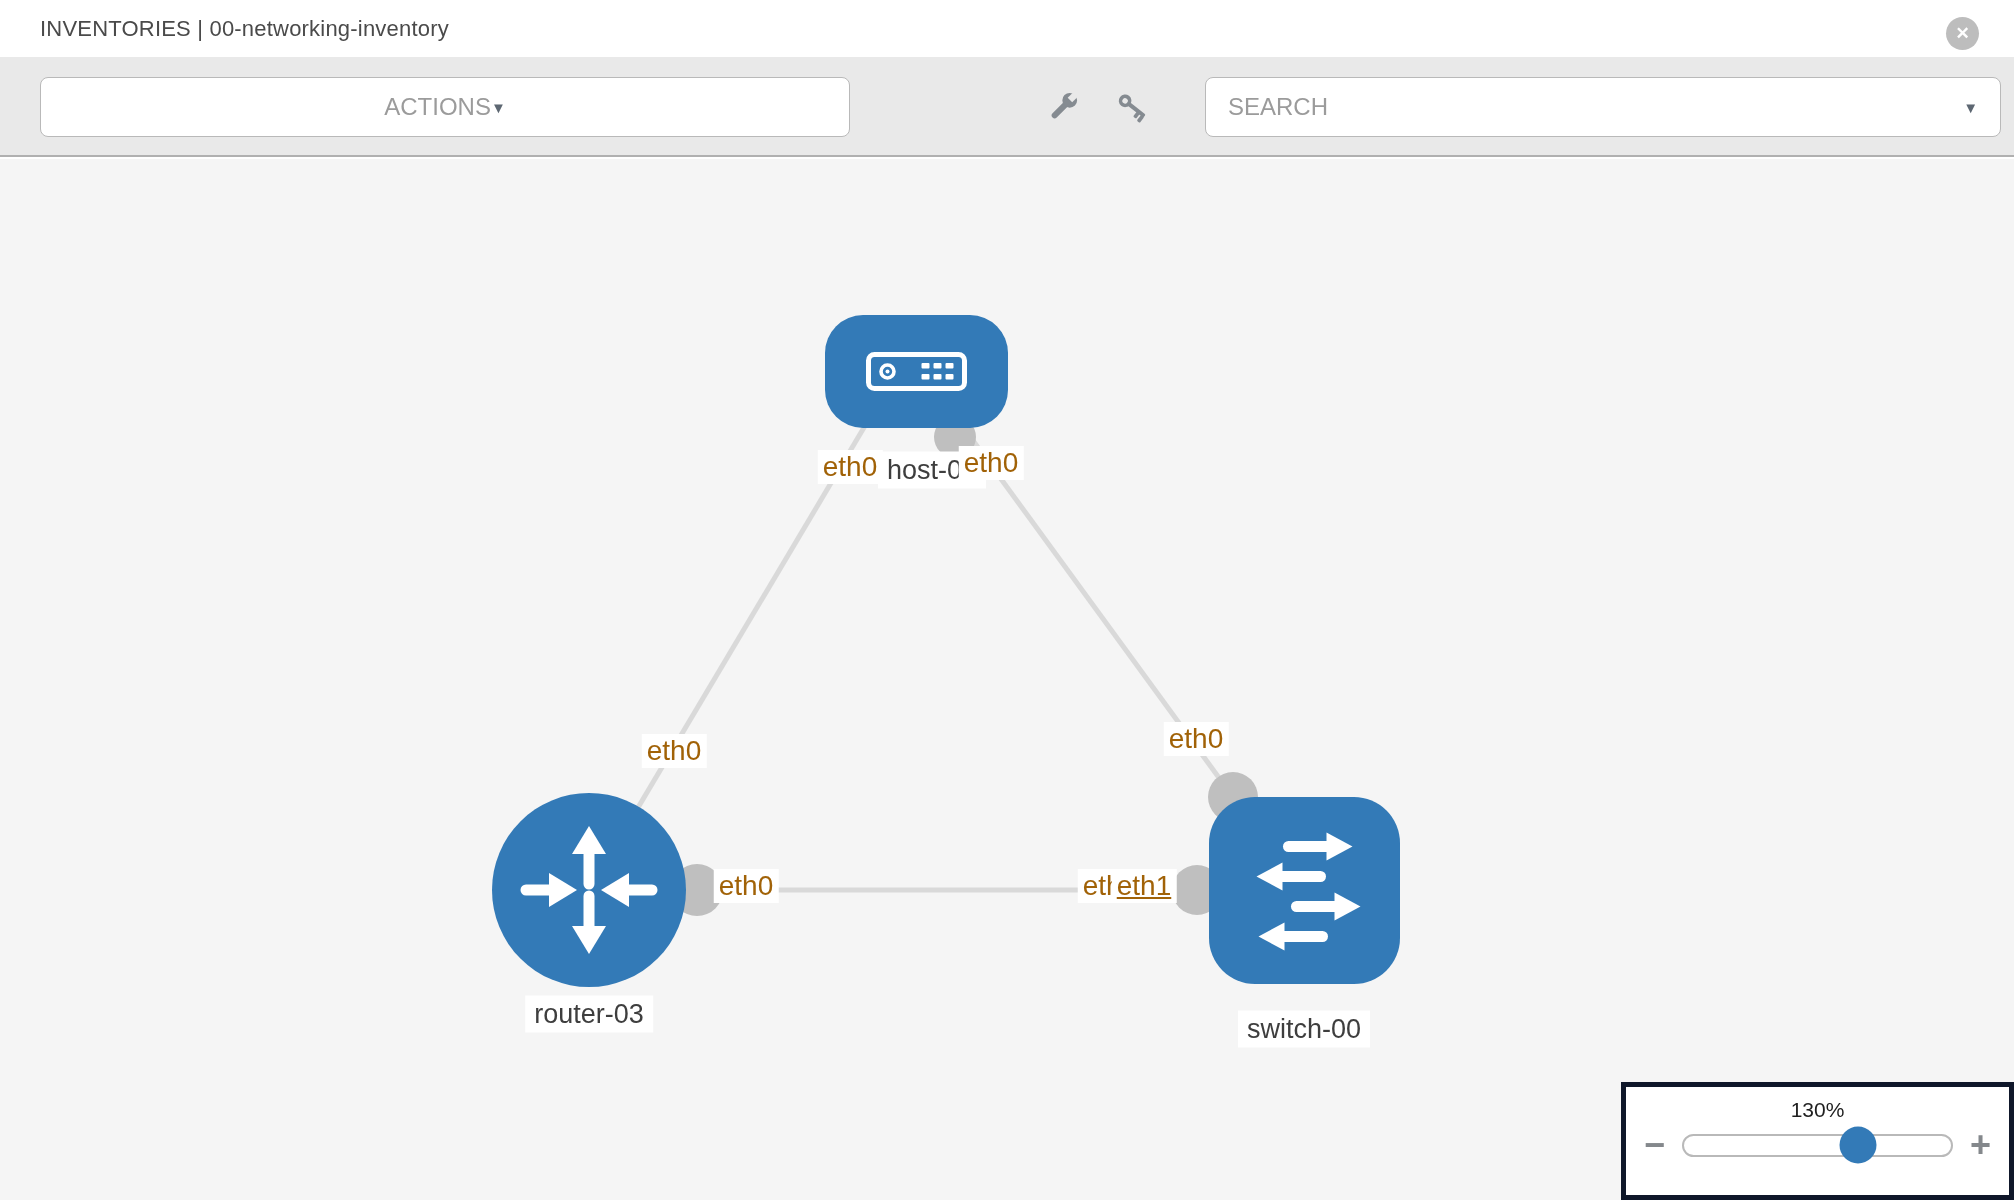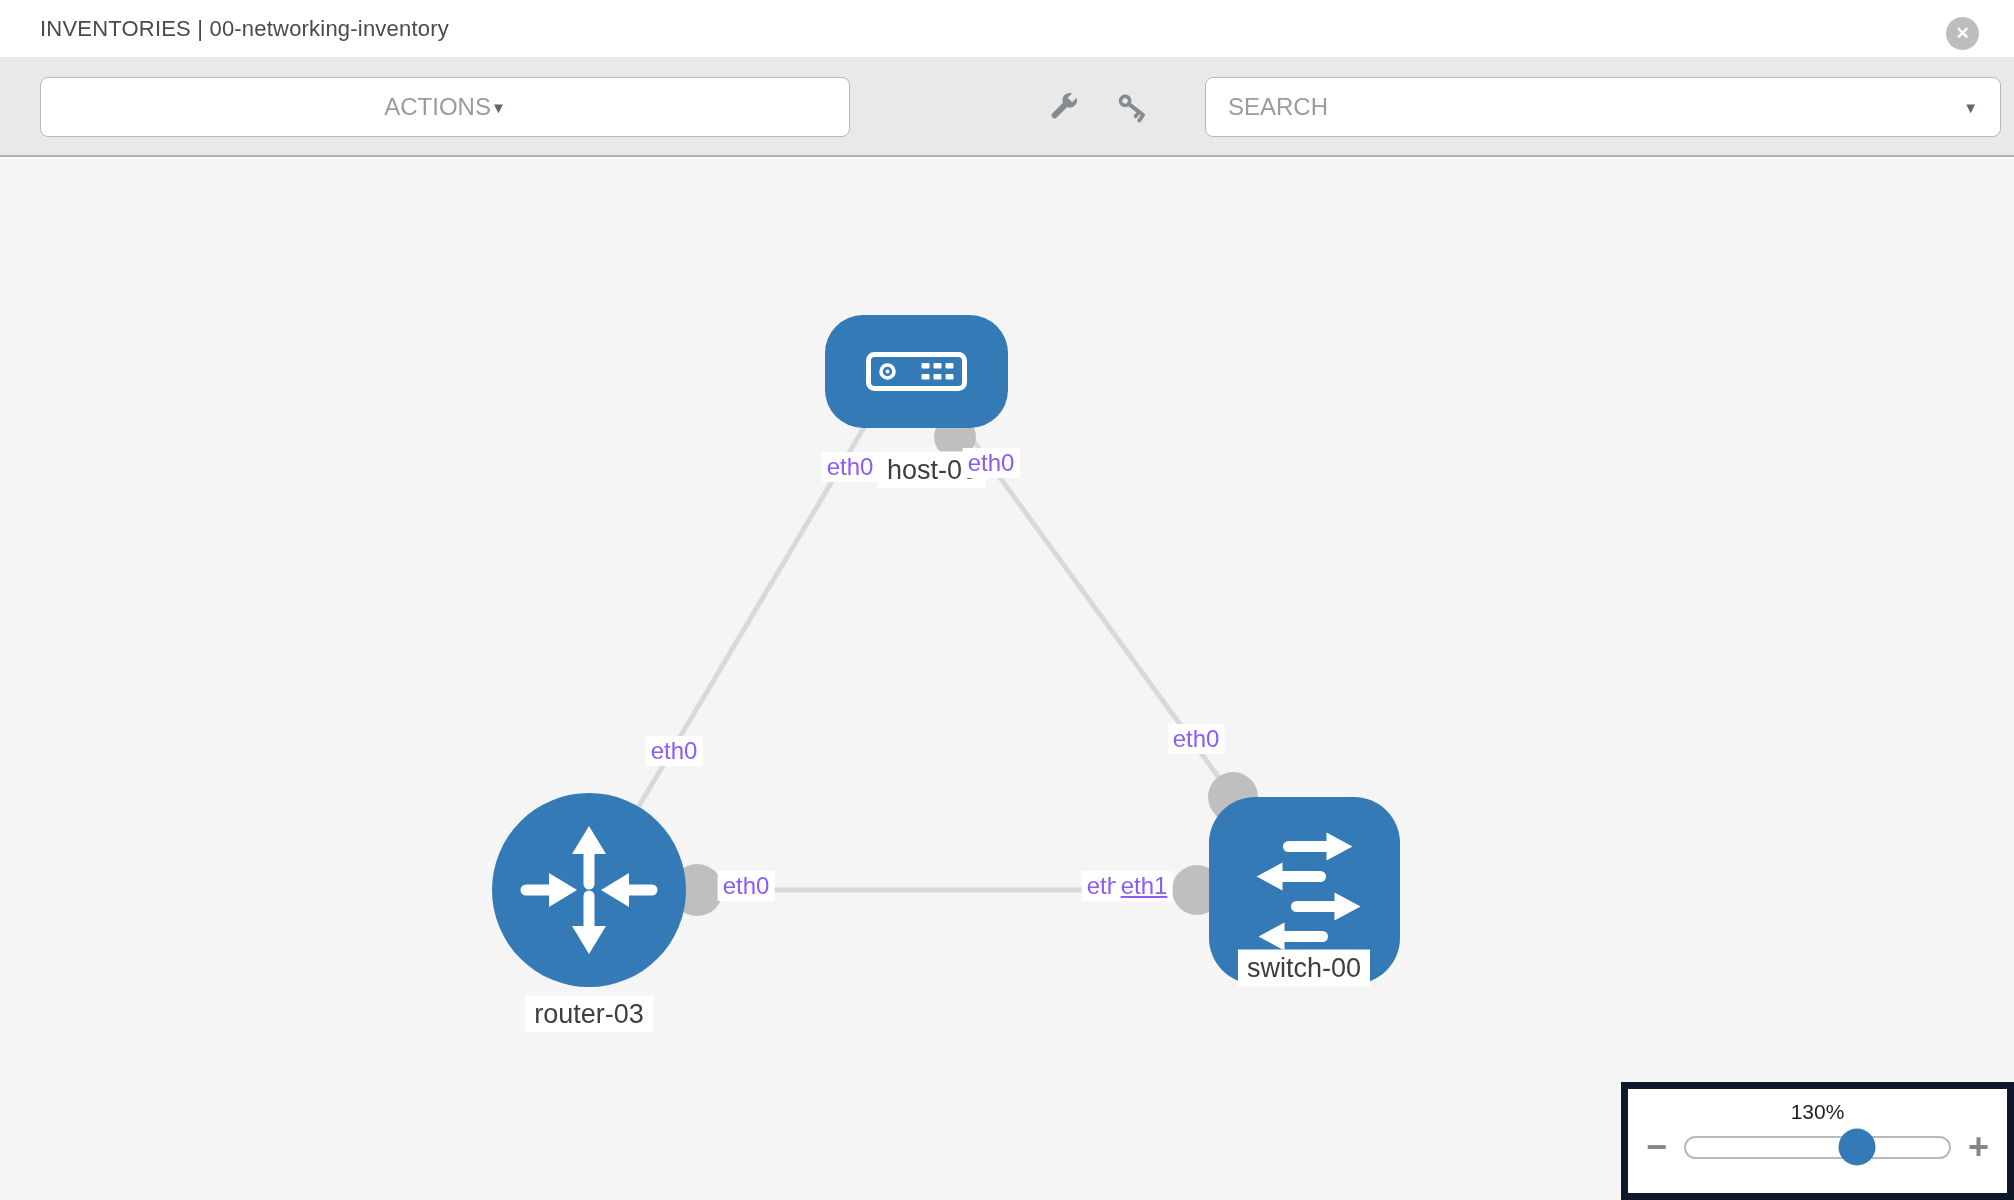--- a/index.html
+++ b/index.html
@@ -31,26 +31,26 @@
 
   
   .canvas { position: absolute; left: 0; top: 159px; width: 2014px; height: 1041px;
     background: #f5f5f5; }
   .topology-svg { position: absolute; left: 0; top: 0; }
 
   .node-label { position: absolute; transform: translate(-50%, -50%);
     background: #fff; color: #3e3e3e; font-size: 27px; padding: 3px 9px;
     white-space: nowrap; }
   .iface-label { position: absolute; transform: translate(-50%, -50%);
-    background: #fff; color: #8b5cf6; font-size: 24px; padding: 1px 5px;
+    background: #fff; color: #a16207; font-size: 28px; padding: 1px 5px;
     white-space: nowrap; }
 
   
   .zoom-panel { position: absolute; left: 1621px; top: 1082px; width: 393px;
-    height: 118px; background: #fff; border: 7px solid #0f172a; }
+    height: 118px; background: #fff; border: 5px solid #0f172a; }
   .zoom-level { margin-top: 11px; text-align: center; font-size: 21px; color: #1f1f1f; }
   .zoom-row { display: flex; align-items: center; margin-top: 8px; padding: 0 18px; }
   .zoom-minus, .zoom-plus { color: #84888c; font-size: 36px; font-weight: bold;
     line-height: 30px; cursor: pointer; }
   .zoom-track { flex: 1; height: 23px; margin: 0 17px; background: #fff;
     border: 2px solid #b9b9b9; border-radius: 12px; position: relative; cursor: pointer; }
   .zoom-thumb { position: absolute; left: 65%; top: 50%;
     transform: translate(-50%, -50%); width: 37px; height: 37px; border-radius: 50%;
     background: #337ab7; cursor: pointer; }
 </style>
@@ -146,21 +146,21 @@
         <line x1="-8" y1="16" x2="32" y2="16"></line>
         <polygon points="56,16 30,2 30,30" stroke="none"></polygon>
         <line x1="18" y1="46" x2="-22" y2="46"></line>
         <polygon points="-46,46 -20,32 -20,60" stroke="none"></polygon>
       </g>
     </g>
   </svg>
 
   <div class="node-label" style="left:932px; top:311px;">host-00</div>
   <div class="node-label" style="left:589px; top:855px;">router-03</div>
-  <div class="node-label" style="left:1304px; top:809px;">switch-00</div>
+  <div class="node-label" style="left:1304px; top:870px;">switch-00</div>
 
   <div class="iface-label" style="left:850px; top:308px;">eth0</div>
   <div class="iface-label" style="left:991px; top:304px;">eth0</div>
   <div class="iface-label" style="left:674px; top:592px;">eth0</div>
   <div class="iface-label" style="left:1196px; top:580px;">eth0</div>
   <div class="iface-label" style="left:746px; top:727px;">eth0</div>
   <div class="iface-label" style="left:1110px; top:727px;">eth0</div>
   <div class="iface-label" style="left:1144px; top:727px;text-decoration:underline;">eth1</div>
 </div>
 

